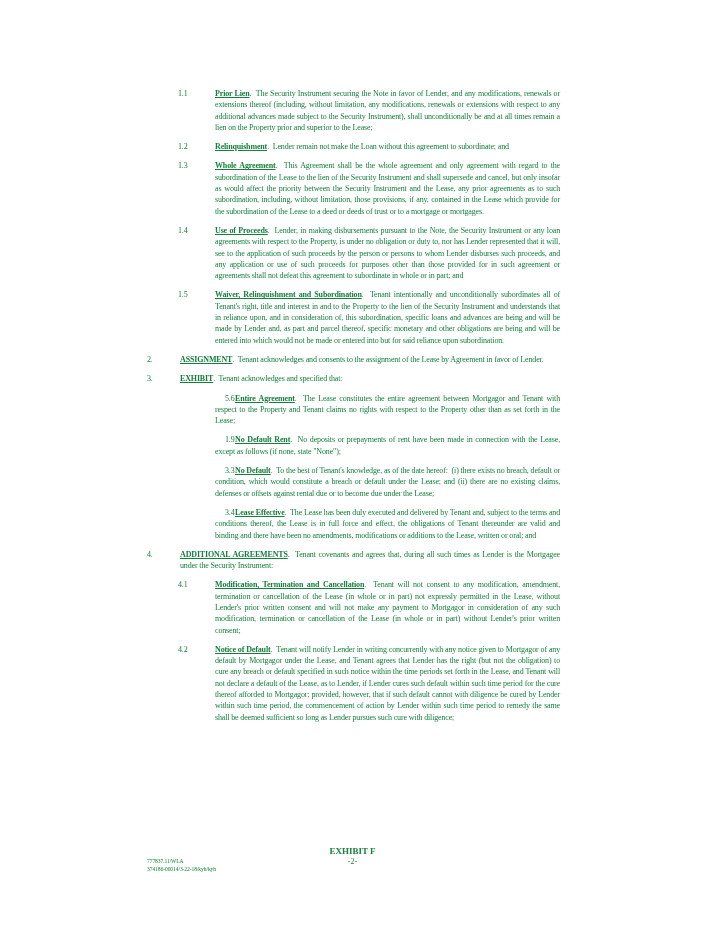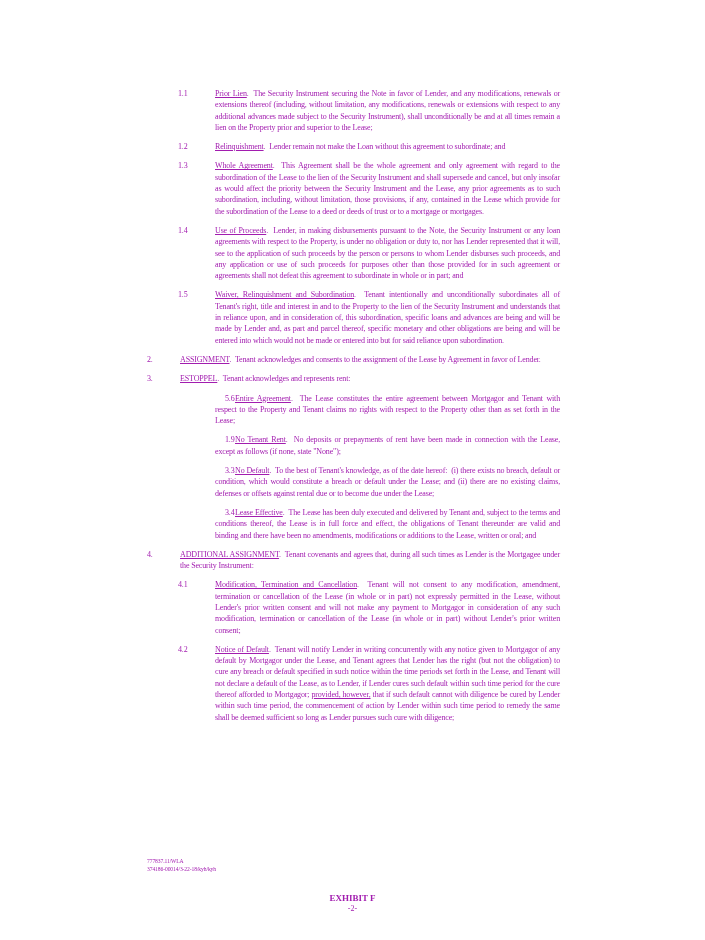--- a/index.html
+++ b/index.html
@@ -7,21 +7,21 @@
     padding: 0;
     background: #ffffff;
   }
   .page {
     position: relative;
     width: 705px;
     height: 940px;
     background: #ffffff;
     overflow: hidden;
     font-family: "Liberation Serif", "DejaVu Serif", serif;
-    color: #a21caf;
+    color: #15803d;
   }
   .doc-body {
     position: absolute;
     left: 147px;
     top: 88px;
     width: 413px;
     font-size: 8px;
     line-height: 11.3px;
     letter-spacing: -0.15px;
   }
@@ -38,34 +38,34 @@
   
   .para.sub { padding-left: 68px; }
   .para.sub .num { position: absolute; left: 31px; top: 0; }
   
   .para.sub3 { padding-left: 68px; text-indent: 20px; }
   .para.sub3 .num { position: absolute; left: 58px; top: 0; }
   
   .para.sub43 { text-indent: 30px; }
   .para.sub43 .tabgap { display: inline-block; width: 17px; }
   .para.plain { padding-left: 0; }
-  .hd { font-weight: normal; text-decoration: underline; }
-  .u { text-decoration: underline; }
+  .hd { font-weight: bold; text-decoration: underline; }
+  .u { }
   .footer-left {
     position: absolute;
     left: 147px;
     top: 858px;
     font-size: 5.6px;
     line-height: 7.5px;
     letter-spacing: -0.1px;
   }
   .footer-center {
     position: absolute;
     left: 0;
-    top: 893px;
+    top: 846px;
     width: 705px;
     text-align: center;
   }
   .exhibit {
     font-weight: bold;
     font-size: 9px;
     line-height: 11px;
   }
   .pageno {
     font-size: 8px;
@@ -76,26 +76,26 @@
 <body>
 
 <div class="page">
   <div class="doc-body" id="doc-body">
       <p class="para sub"><span class="num">1.1</span><span class="hd">Prior Lien</span><span>.  </span><span>The Security Instrument securing the Note in favor of Lender, and any modifications, renewals or extensions thereof (including, without limitation, any modifications, renewals or extensions with respect to any additional advances made subject to the Security Instrument), shall unconditionally be and at all times remain a lien on the Property prior and superior to the Lease;</span></p>
       <p class="para sub"><span class="num">1.2</span><span class="hd">Relinquishment</span><span>.  </span><span>Lender remain not make the Loan without this agreement to subordinate; and</span></p>
       <p class="para sub"><span class="num">1.3</span><span class="hd">Whole Agreement</span><span>.  </span><span>This Agreement shall be the whole agreement and only agreement with regard to the subordination of the Lease to the lien of the Security Instrument and shall supersede and cancel, but only insofar as would affect the priority between the Security Instrument and the Lease, any prior agreements as to such subordination, including, without limitation, those provisions, if any, contained in the Lease which provide for the subordination of the Lease to a deed or deeds of trust or to a mortgage or mortgages.</span></p>
       <p class="para sub"><span class="num">1.4</span><span class="hd">Use of Proceeds</span><span>.  </span><span>Lender, in making disbursements pursuant to the Note, the Security Instrument or any loan agreements with respect to the Property, is under no obligation or duty to, nor has Lender represented that it will, see to the application of such proceeds by the person or persons to whom Lender disburses such proceeds, and any application or use of such proceeds for purposes other than those provided for in such agreement or agreements shall not defeat this agreement to subordinate in whole or in part; and</span></p>
       <p class="para sub"><span class="num">1.5</span><span class="hd">Waiver, Relinquishment and Subordination</span><span>.  </span><span>Tenant intentionally and unconditionally subordinates all of Tenant's right, title and interest in and to the Property to the lien of the Security Instrument and understands that in reliance upon, and in consideration of, this subordination, specific loans and advances are being and will be made by Lender and, as part and parcel thereof, specific monetary and other obligations are being and will be entered into which would not be made or entered into but for said reliance upon subordination.</span></p>
       <p class="para top"><span class="num">2.</span><span class="hd">ASSIGNMENT</span><span>.  </span><span>Tenant acknowledges and consents to the assignment of the Lease by Agreement in favor of Lender.</span></p>
-      <p class="para top"><span class="num">3.</span><span class="hd">ESTOPPEL</span><span>.  </span><span>Tenant acknowledges and represents rent:</span></p>
+      <p class="para top"><span class="num">3.</span><span class="hd">EXHIBIT</span><span>.  </span><span>Tenant acknowledges and specified that:</span></p>
       <p class="para sub3"><span class="num">5.6</span><span class="hd">Entire Agreement</span><span>.  </span><span>The Lease constitutes the entire agreement between Mortgagor and Tenant with respect to the Property and Tenant claims no rights with respect to the Property other than as set forth in the Lease;</span></p>
-      <p class="para sub3"><span class="num">1.9</span><span class="hd">No Tenant Rent</span><span>.  </span><span>No deposits or prepayments of rent have been made in connection with the Lease, except as follows (if none, state "None");</span></p>
+      <p class="para sub3"><span class="num">1.9</span><span class="hd">No Default Rent</span><span>.  </span><span>No deposits or prepayments of rent have been made in connection with the Lease, except as follows (if none, state "None");</span></p>
       <p class="para sub3"><span class="num">3.3</span><span class="hd">No Default</span><span>.  </span><span>To the best of Tenant's knowledge, as of the date hereof:  (i) there exists no breach, default or condition, which would constitute a breach or default under the Lease; and (ii) there are no existing claims, defenses or offsets against rental due or to become due under the Lease;</span></p>
       <p class="para sub3"><span class="num">3.4</span><span class="hd">Lease Effective</span><span>.  </span><span>The Lease has been duly executed and delivered by Tenant and, subject to the terms and conditions thereof, the Lease is in full force and effect, the obligations of Tenant thereunder are valid and binding and there have been no amendments, modifications or additions to the Lease, written or oral; and</span></p>
-      <p class="para top"><span class="num">4.</span><span class="hd">ADDITIONAL ASSIGNMENT</span><span>.  </span><span>Tenant covenants and agrees that, during all such times as Lender is the Mortgagee under the Security Instrument:</span></p>
+      <p class="para top"><span class="num">4.</span><span class="hd">ADDITIONAL AGREEMENTS</span><span>.  </span><span>Tenant covenants and agrees that, during all such times as Lender is the Mortgagee under the Security Instrument:</span></p>
       <p class="para sub"><span class="num">4.1</span><span class="hd">Modification, Termination and Cancellation</span><span>.  </span><span>Tenant will not consent to any modification, amendment, termination or cancellation of the Lease (in whole or in part) not expressly permitted in the Lease, without Lender's prior written consent and will not make any payment to Mortgagor in consideration of any such modification, termination or cancellation of the Lease (in whole or in part) without Lender's prior written consent;</span></p>
       <p class="para sub"><span class="num">4.2</span><span class="hd">Notice of Default</span><span>.  </span><span>Tenant will notify Lender in writing concurrently with any notice given to Mortgagor of any default by Mortgagor under the Lease, and Tenant agrees that Lender has the right (but not the obligation) to cure any breach or default specified in such notice within the time periods set forth in the Lease, and Tenant will not declare a default of the Lease, as to Lender, if Lender cures such default within such time period for the cure thereof afforded to Mortgagor; </span><span class="u">provided, however,</span><span> that if such default cannot with diligence be cured by Lender within such time period, the commencement of action by Lender within such time period to remedy the same shall be deemed sufficient so long as Lender pursues such cure with diligence;</span></p>
     </div>
 
   <div class="footer-left">
     <div>777837.11/WLA</div>
     <div>374186-00014/3-22-18/kyh/kyh</div>
   </div>
 
   <div class="footer-center">

